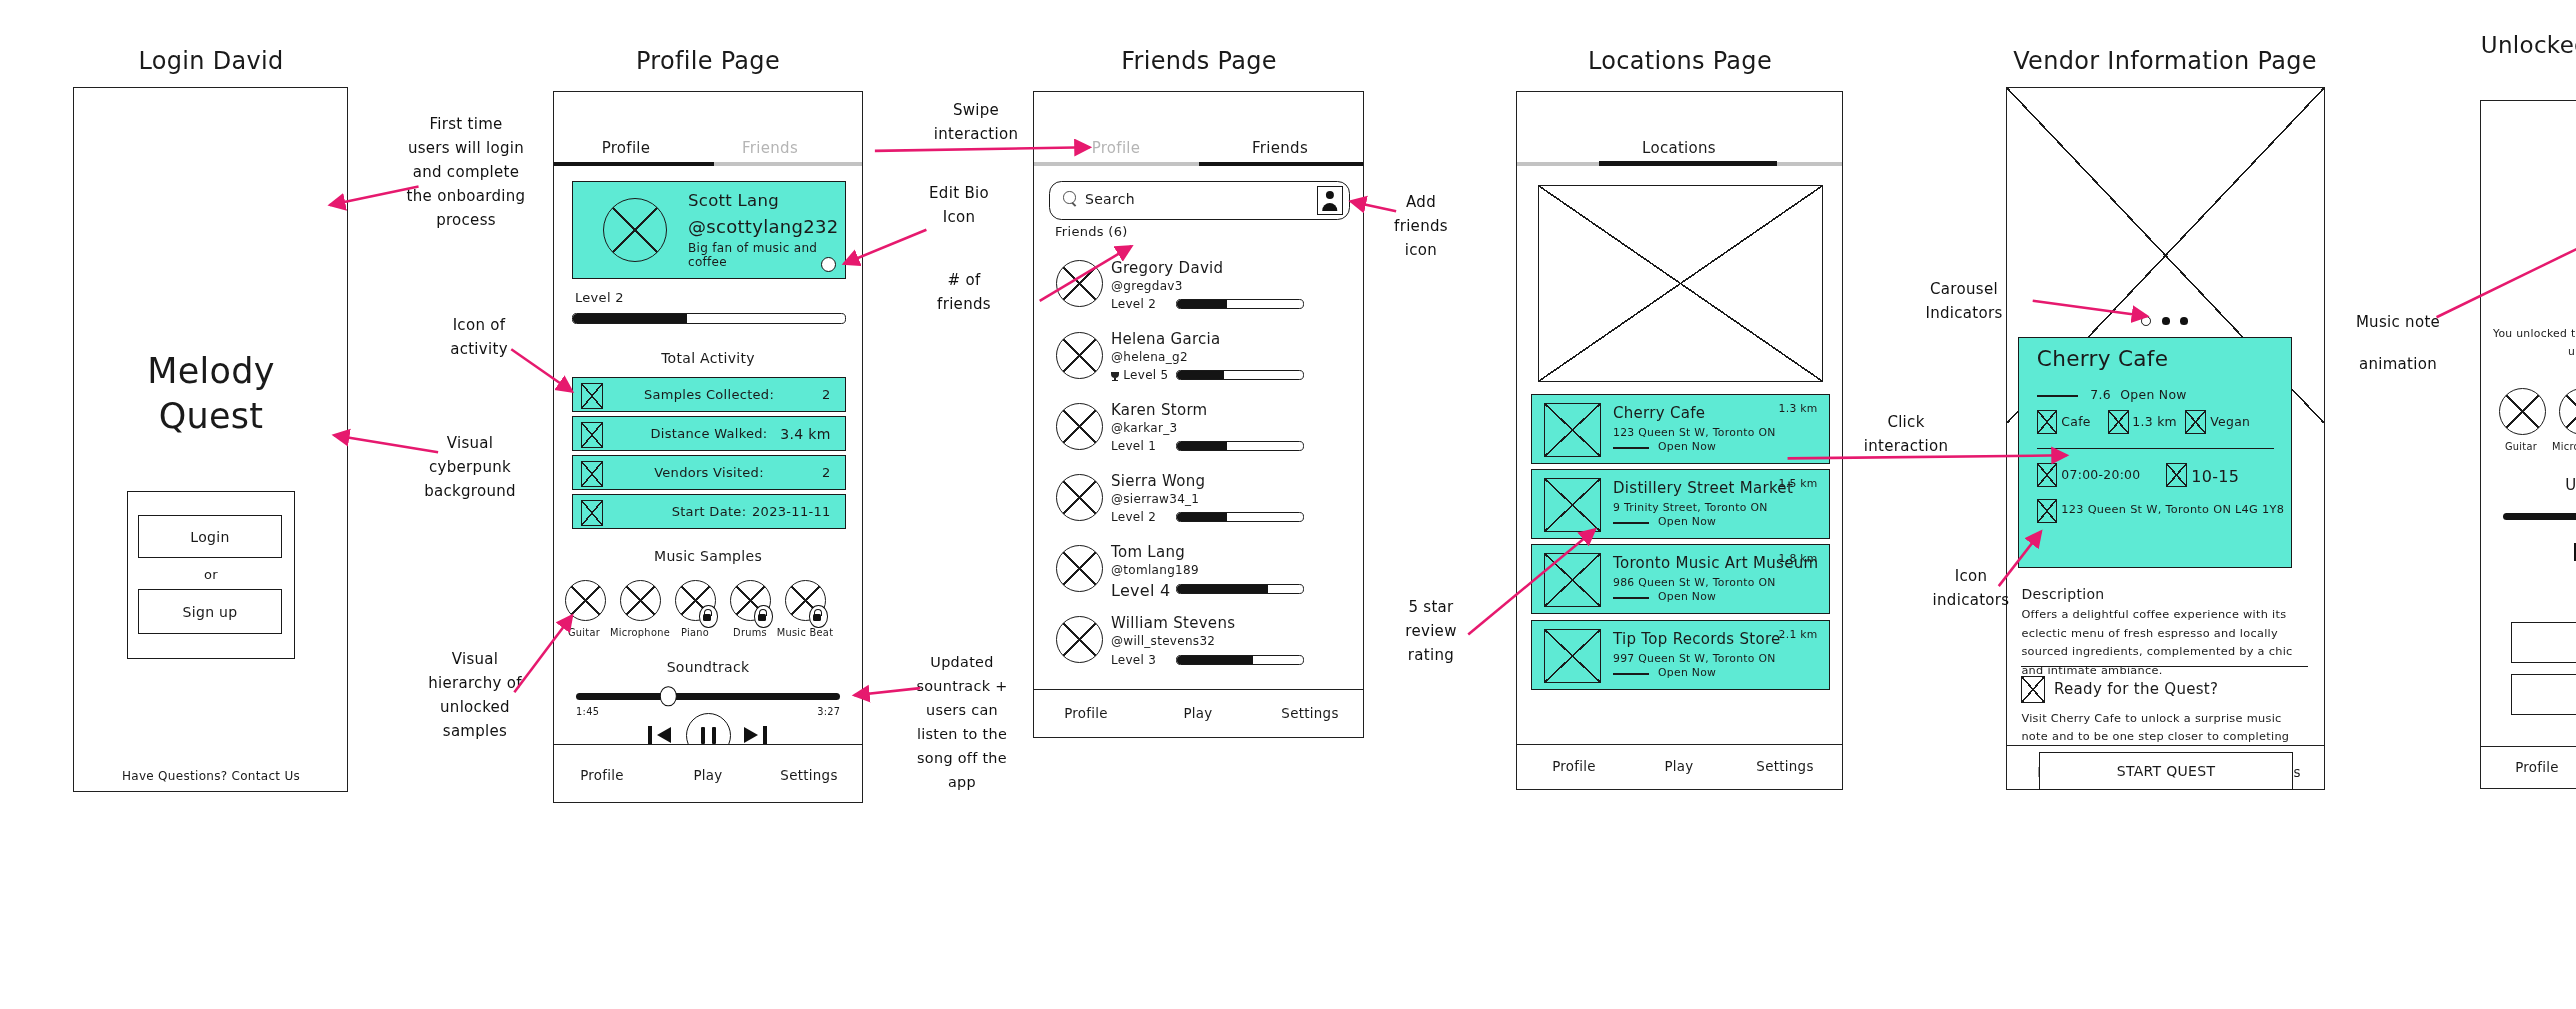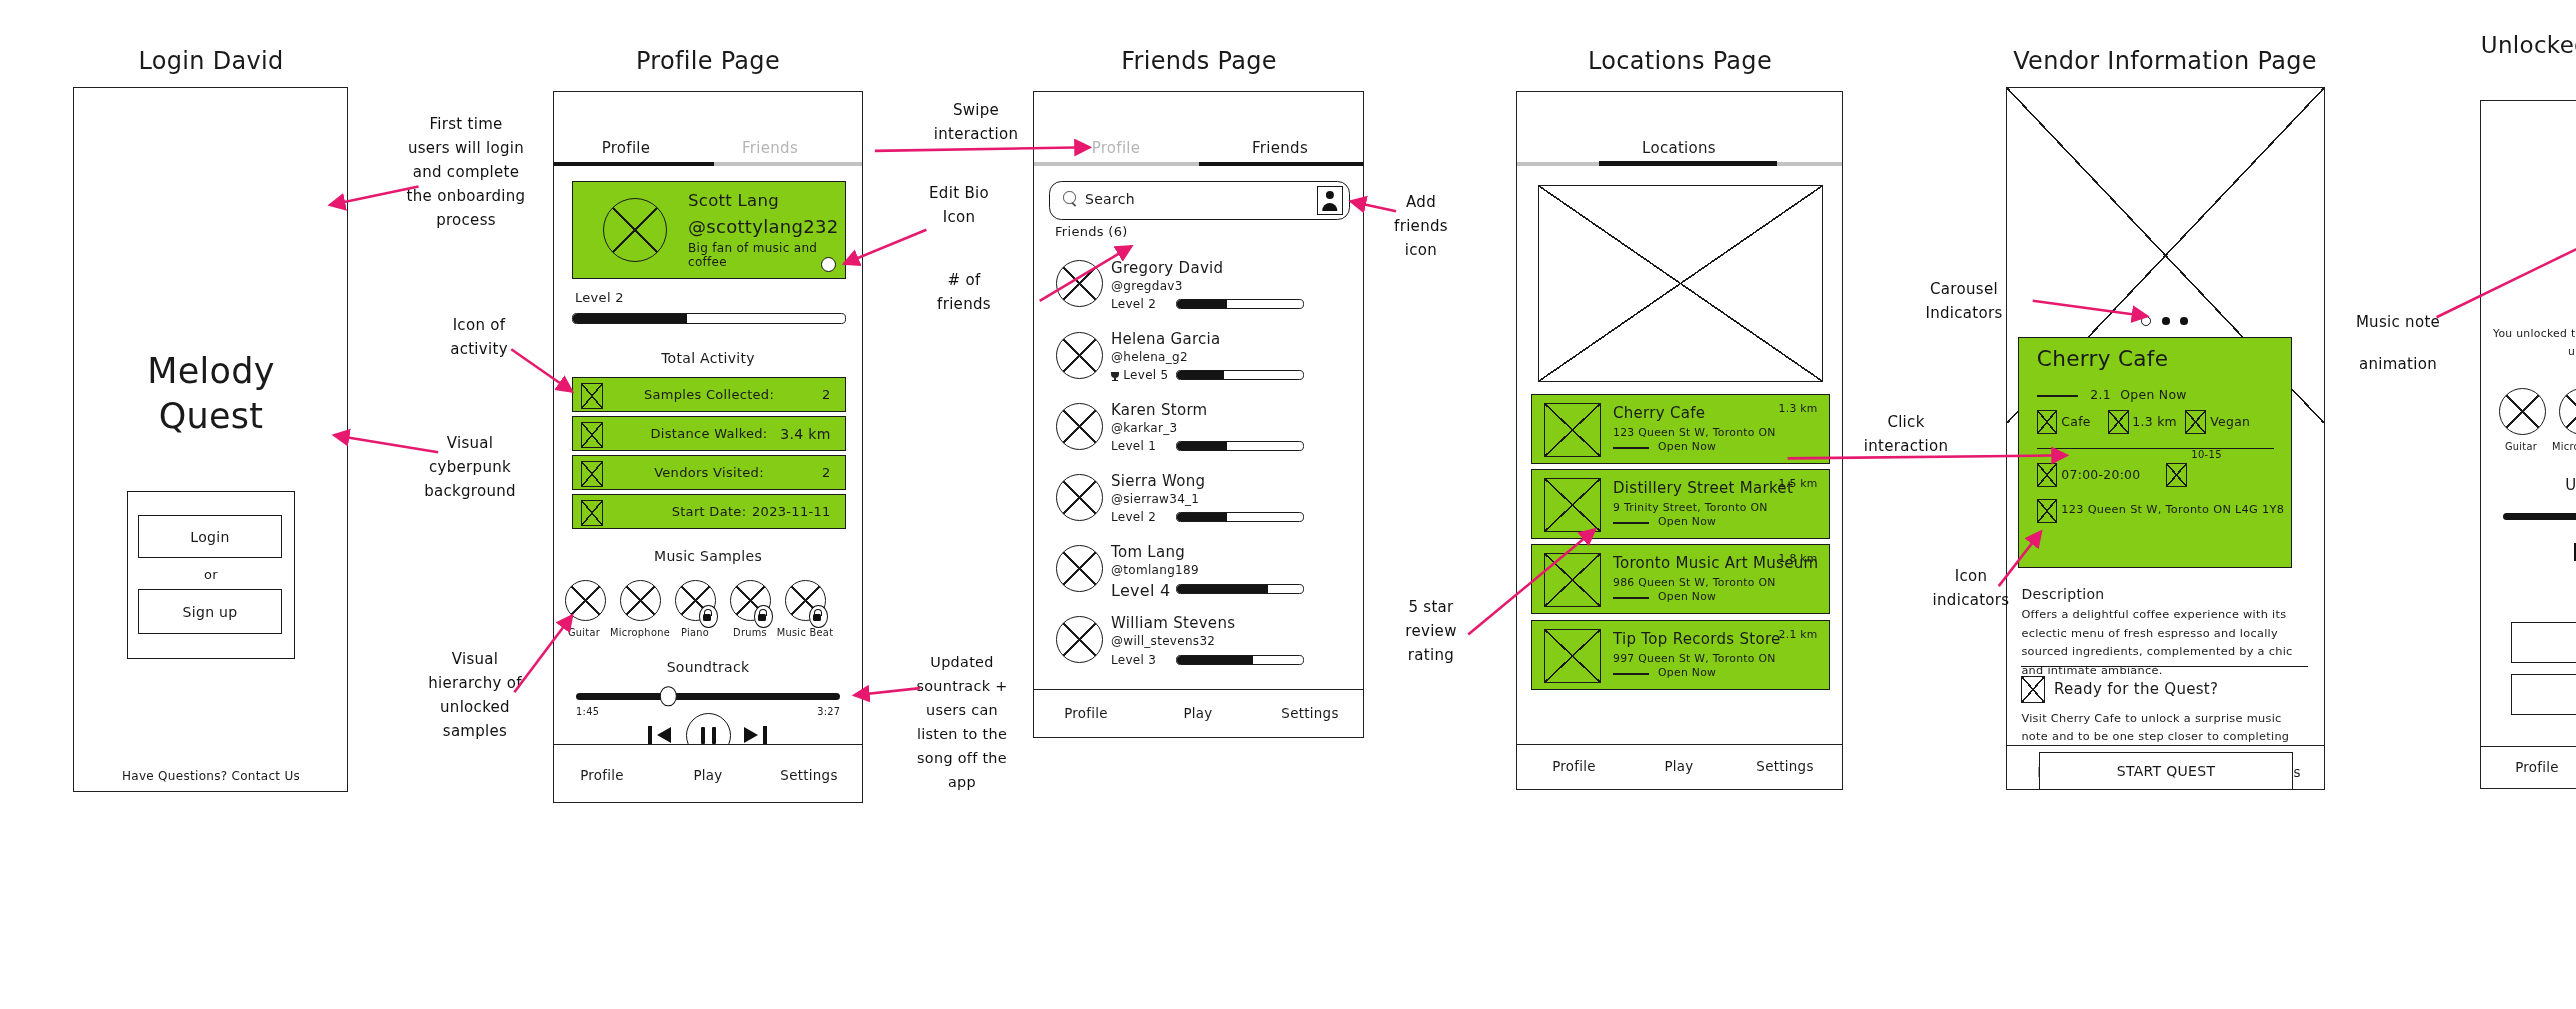--- a/index.html
+++ b/index.html
@@ -10,21 +10,21 @@
   .ptitle{position:absolute;transform:translateX(-50%);font-size:24px;white-space:nowrap}
   .cxt{transform:translateX(-50%);white-space:nowrap}
   .xfill{background-image:
     linear-gradient(to bottom right,transparent calc(50% - 0.8px),#1b1b1b calc(50% - 0.8px),#1b1b1b calc(50% + 0.8px),transparent calc(50% + 0.8px)),
     linear-gradient(to bottom left,transparent calc(50% - 0.8px),#1b1b1b calc(50% - 0.8px),#1b1b1b calc(50% + 0.8px),transparent calc(50% + 0.8px));}
   .xbox{position:absolute;border:1.3px solid #1a1a1a}
   .xcirc{position:absolute;border:1.5px solid #1a1a1a;border-radius:50%}
   .cb{position:absolute;border:1.3px solid #1a1a1a}
   .tab{position:absolute;font-size:15px}
   .uline{position:absolute;height:4.1px}
-  .card{position:absolute;border:1.3px solid #1a1a1a;background:#84cc16}
+  .card{position:absolute;border:1.3px solid #1a1a1a;background:#5eead4}
   .bar{position:absolute;border:1px solid #1a1a1a;border-radius:4.6px;overflow:hidden;background:#fff}
   .bar i{display:block;height:100%;background:#141414}
   .track{position:absolute;background:#141414;border-radius:3.6px}
   .knob{position:absolute;top:50%;width:14.4px;height:17.5px;background:#fff;border:1.5px solid #111;
         border-radius:50%;transform:translate(-50%,-50%)}
   .navbar{position:absolute;left:0;right:0;bottom:0;border-top:1.5px solid #202020;background:#fff}
   .navitem{position:absolute;font-size:13.4px;transform:translateX(-50%)}
   .btn{position:absolute;border:1.3px solid #1a1a1a;background:#fff;display:flex;align-items:center;
        justify-content:center;font-size:14px}
   .ann{position:absolute;transform:translateX(-50%);text-align:center;font-size:15px;white-space:nowrap;color:#111}
@@ -298,36 +298,36 @@
 
   <div class="phone" style="left:2006px;top:87px;width:317px;height:701px">
     <div class="abs xfill" style="left:0;top:0;width:317px;height:335px"></div>
     <div class="dot" style="left:134px;top:228px;background:#fff;border:1.5px solid #111"></div>
     <div class="dot" style="left:155px;top:229px;background:#111"></div>
     <div class="dot" style="left:173px;top:229px;background:#111"></div>
 
     <div class="card" style="left:11.3px;top:249px;width:272px;height:229px">
       <div class="abs" style="left:17.5px;top:8.2px;font-size:21.6px">Cherry Cafe</div>
       <div class="oline" style="left:17.5px;top:57px;width:41px"></div>
-      <div class="abs" style="left:71px;top:49px;font-size:12.4px">2.1</div>
+      <div class="abs" style="left:71px;top:49px;font-size:12.4px">7.6</div>
       <div class="abs" style="left:101px;top:49px;font-size:12.4px">Open Now</div>
 
       <div class="cb xfill" style="left:17.5px;top:72px;width:18.5px;height:21.6px"></div>
       <div class="abs" style="left:42px;top:76px;font-size:12.4px">Cafe</div>
       <div class="cb xfill" style="left:89px;top:72px;width:18.5px;height:21.6px"></div>
       <div class="abs" style="left:113px;top:76px;font-size:12.4px">1.3 km</div>
       <div class="cb xfill" style="left:166px;top:72px;width:18.5px;height:21.6px"></div>
       <div class="abs" style="left:191px;top:76px;font-size:12.4px">Vegan</div>
 
       <div class="oline" style="left:17.5px;top:110px;width:237px;height:1.3px"></div>
 
       <div class="cb xfill" style="left:17.5px;top:125px;width:18.5px;height:21.6px"></div>
       <div class="abs" style="left:42px;top:129px;font-size:12.4px">07:00-20:00</div>
       <div class="cb xfill" style="left:147px;top:125px;width:18.5px;height:21.6px"></div>
-      <div class="abs" style="left:172px;top:111px;font-size:10px">10-15</div>
+      <div class="abs" style="left:172px;top:129px;font-size:16px">10-15</div>
 
       <div class="cb xfill" style="left:17.5px;top:161px;width:18.5px;height:21.6px"></div>
       <div class="abs" style="left:42px;top:165px;font-size:11.3px">123 Queen St W, Toronto ON L4G 1Y8</div>
     </div>
 
     <div class="abs" style="left:14.4px;top:498px;font-size:14px">Description</div>
     <div class="abs" style="left:14.4px;top:518px;width:283px;font-size:11.3px;line-height:18.5px;white-space:normal">Offers a delightful coffee experience with its eclectic menu of fresh espresso and locally sourced ingredients, complemented by a chic and intimate ambiance.</div>
     <div class="oline" style="left:14.4px;top:578px;width:287px;height:1.3px"></div>
 
     <div class="cb xfill" style="left:14.4px;top:588px;width:21.6px;height:25px"></div>

